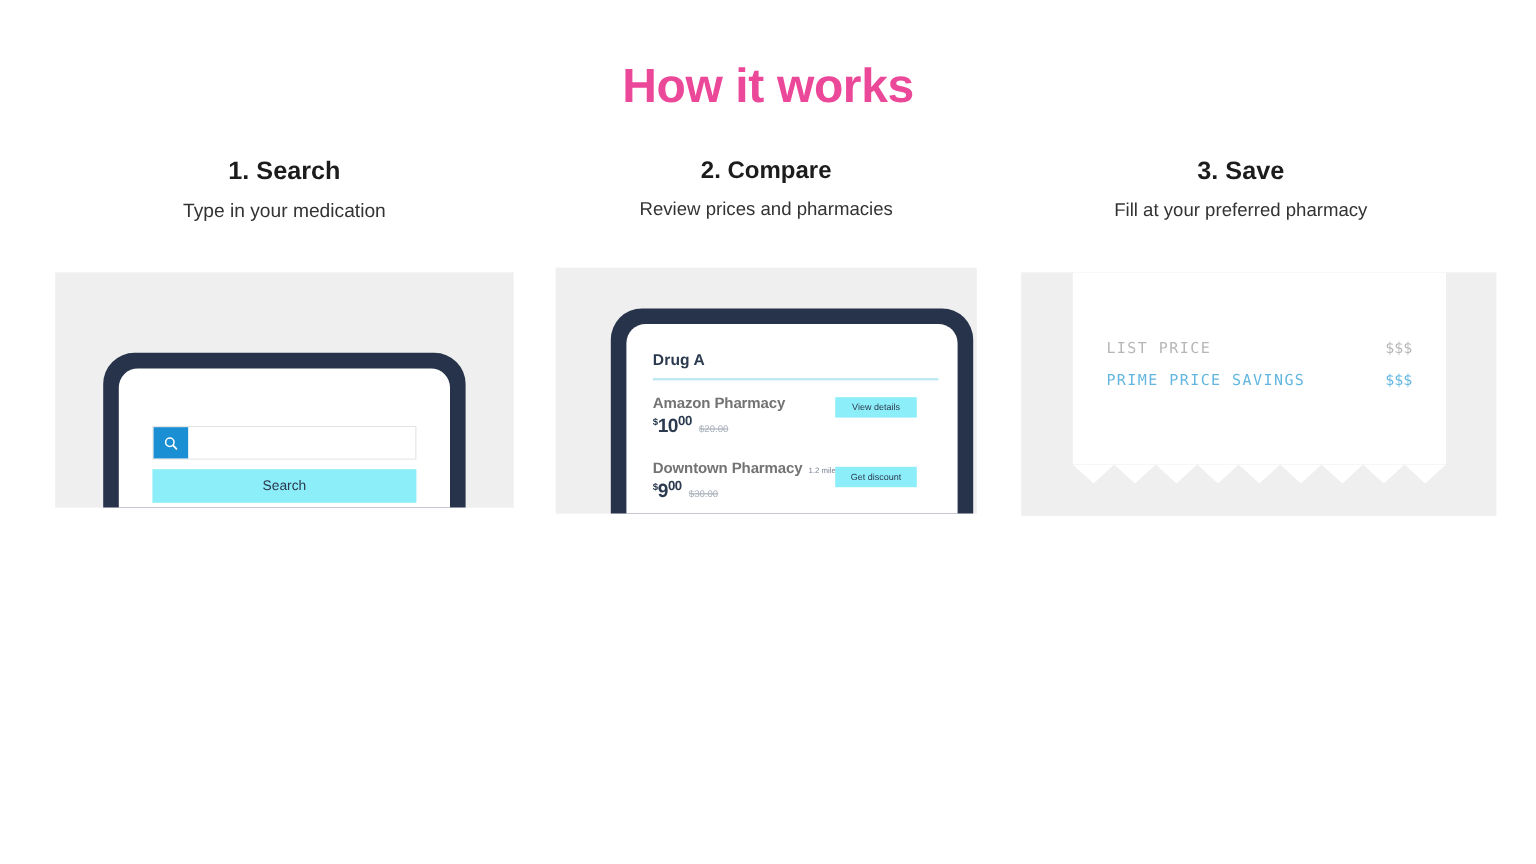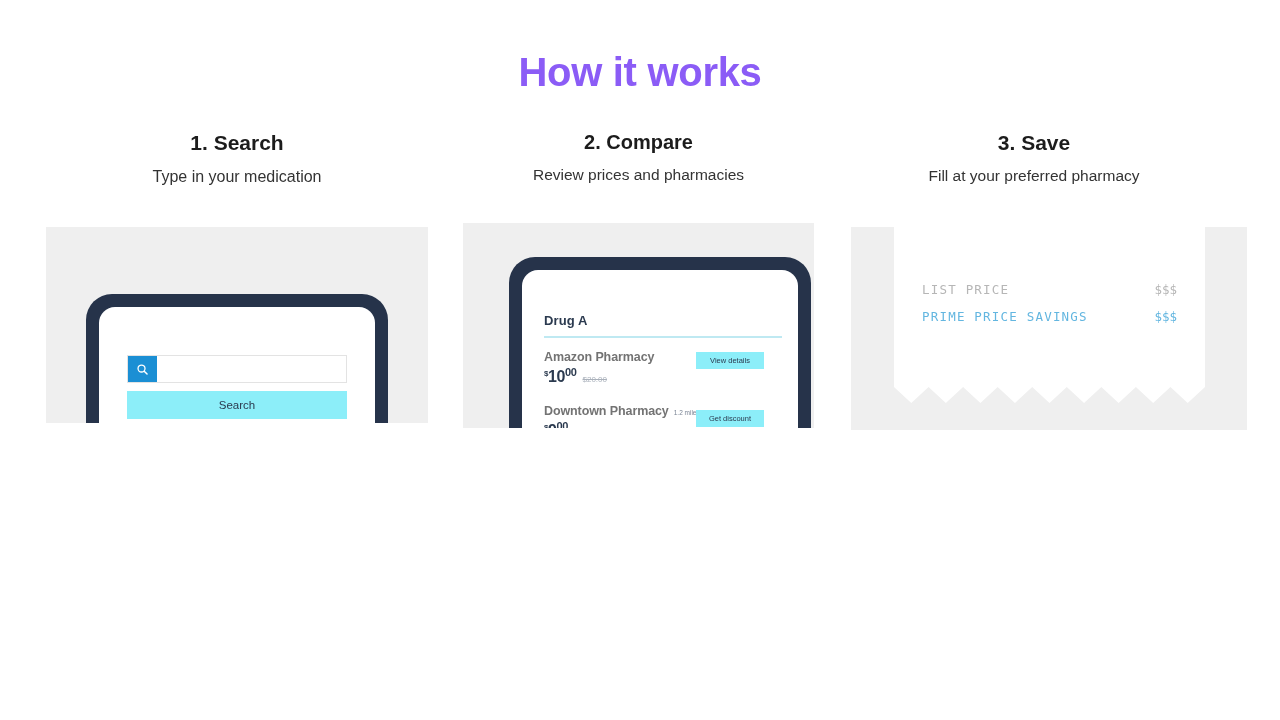--- a/index.html
+++ b/index.html
@@ -18,21 +18,21 @@
 
   
   .page-title {
     position: absolute;
     top: 50px;
     left: 0;
     width: 1280px;
     text-align: center;
     font-size: 40px;
     font-weight: bold;
-    color: #8b5cf6;
+    color: #ec4899;
     letter-spacing: -0.3px;
   }
 
   
   .steps {
     position: absolute;
     top: 130px;
     left: 0;
     width: 1280px;
     height: 320px;
@@ -132,21 +132,20 @@
     font-size: 11.5px;
     color: #2b3a4f;
   }
 
   
   .compare-body {
     position: absolute;
     left: 22px;
     top: 22px;
     right: 10px;
-    margin-top: 21px;
   }
   .drug-title {
     font-size: 13px;
     font-weight: bold;
     color: #2b3a4f;
     letter-spacing: 0.1px;
   }
   .drug-divider {
     margin-top: 8px;
     height: 1.5px;

